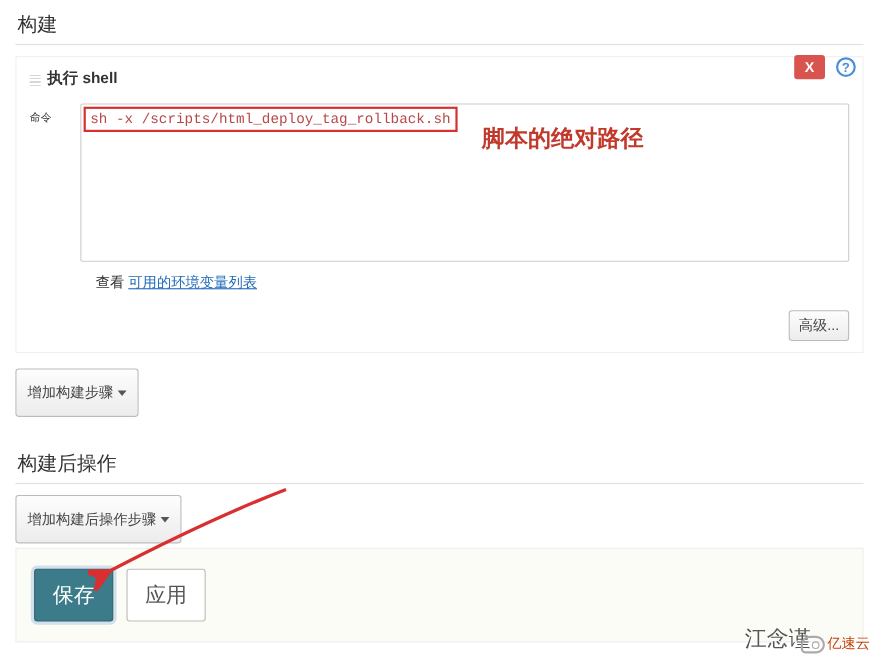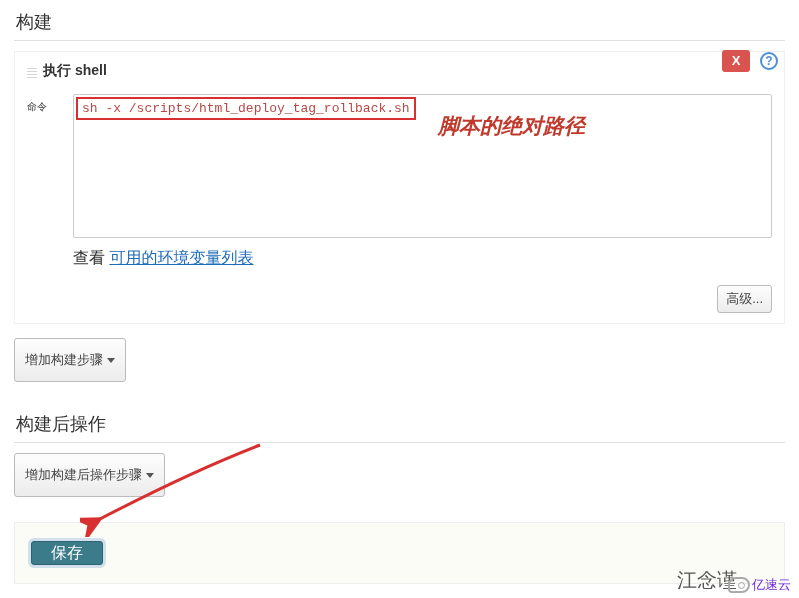--- a/index.html
+++ b/index.html
@@ -9,33 +9,33 @@
 .pane{border:1px solid #f0f0f0;background:#fff;padding:10px 12px;position:relative;margin-bottom:14px}
 .shell-hdr{display:flex;align-items:flex-end;gap:6px;padding-bottom:6px}
 .grip{width:10px;height:12px;display:inline-block;background:repeating-linear-gradient(#bbb 0 1px,transparent 1px 3px),repeating-linear-gradient(90deg,#fff 0 1px,transparent 1px 3px);opacity:.6}
 .shell-title{font-size:14px;font-weight:700;color:#333}
 .closebtn{position:absolute;top:-2px;right:34px;width:28px;height:22px;background:#d9534f;color:#fff;text-align:center;font-size:13px;font-weight:700;line-height:22px;border-radius:3px;cursor:pointer}
 .help{position:absolute;top:0;right:6px;width:18px;height:18px;border:2px solid #4a90d9;border-radius:50%;color:#4a90d9;text-align:center;font-size:12px;font-weight:700;line-height:15px;cursor:pointer}
 .row{display:flex;align-items:flex-start;gap:8px;margin-top:8px}
 .lbl{width:38px;text-align:left;font-size:10px;color:#333;padding-top:6px}
 .cmdbox{flex:1;border:1px solid #ccc;border-radius:2px;height:144px;position:relative;background:#fff}
 .hlbox{position:absolute;top:2px;left:2px;border:2px solid #d83030;padding:2px 4px;font-family:"Courier New",monospace;font-size:13px;color:#b84848}
-.annot{position:absolute;font-family:KaiTi,STKaiti,serif;font-size:21px;font-style:italic;color:#c0392b;font-weight:600;left:438px;top:112px;text-shadow:0 0 1px #fff}
-.see{font-size:16px;color:#333;margin:10px 0 0 46px}
+.annot{position:absolute;font-family:KaiTi,STKaiti,serif;font-size:21px;color:#c0392b;font-weight:600;left:438px;top:112px;text-shadow:0 0 1px #fff}
+.see{font-size:13px;color:#333;margin:10px 0 0 60px}
 .see a{color:#1e6bb8;text-decoration:underline}
 .adv{margin-top:16px;text-align:right}
 .btn{display:inline-flex;align-items:center;gap:4px;background:linear-gradient(#fdfdfd,#ececec);border:1px solid #bbb;border-radius:3px;color:#444;font-size:13px;padding:12px 10px;cursor:pointer}
 .btn.sm{padding:4px 8px}
 .footer{border:1px solid #eee;background:#fcfcf6;padding:18px 16px;display:flex;gap:12px;position:absolute;left:14px;right:14px;bottom:14px}
-.pbtn{min-width:72px;height:24px;border-radius:3px;font-size:16px;cursor:pointer}
+.pbtn{min-width:72px;height:48px;border-radius:3px;font-size:19px;cursor:pointer}
 .primary{background:#3b7b8a;color:#fff;border:1px solid #2e6270;box-shadow:0 0 0 3px rgba(80,140,200,.25)}
 .secondary{background:#fff;color:#555;border:1px solid #bbb}
 .caret{width:0;height:0;border-left:4px solid transparent;border-right:4px solid transparent;border-top:5px solid #555;display:inline-block}
 .wm{position:absolute;right:62px;bottom:4px;font-family:KaiTi,STKaiti,serif;font-size:20px;color:#555}
-.logo{position:absolute;right:8px;bottom:4px;display:flex;align-items:center;gap:2px;color:#6d28d9;font-size:13px}
+.logo{position:absolute;right:8px;bottom:4px;display:flex;align-items:flex-end;gap:2px;color:#c2410c;font-size:13px}
 .logo-ic{width:22px;height:16px;border:2px solid #aaa;border-radius:10px 10px 10px 5px;position:relative}
 .logo-ic::before{content:"";position:absolute;right:3px;top:3px;width:5px;height:5px;border:1.5px solid #aaa;border-radius:50%}
 .arrow-svg{position:absolute;left:80px;top:437px;pointer-events:none}
 </style>
 </head>
 <body>
 
 <div class="page">
   <h2 class="sect">构建</h2>
 
@@ -68,20 +68,21 @@
   <h2 class="sect" style="margin-top:26px">构建后操作</h2>
 
   <button class="btn">
     <span>增加构建后操作步骤</span>
       <span class="caret"></span>
   </button>
 </div>
 
 <div class="footer">
   <button class="pbtn primary">保存</button>
+  <button class="pbtn secondary">应用</button>
 </div>
 
 <span class="annot">脚本的绝对路径</span>
 
 <svg class="arrow-svg" width="200" height="100">
   <defs>
       <marker id="ah" markerWidth="12" markerHeight="12" refX="2" refY="5" orient="auto">
         <path d="M10,0 L0,5 L10,10 L6,5 Z" fill="#d83030"></path>
       </marker>
     </defs>

